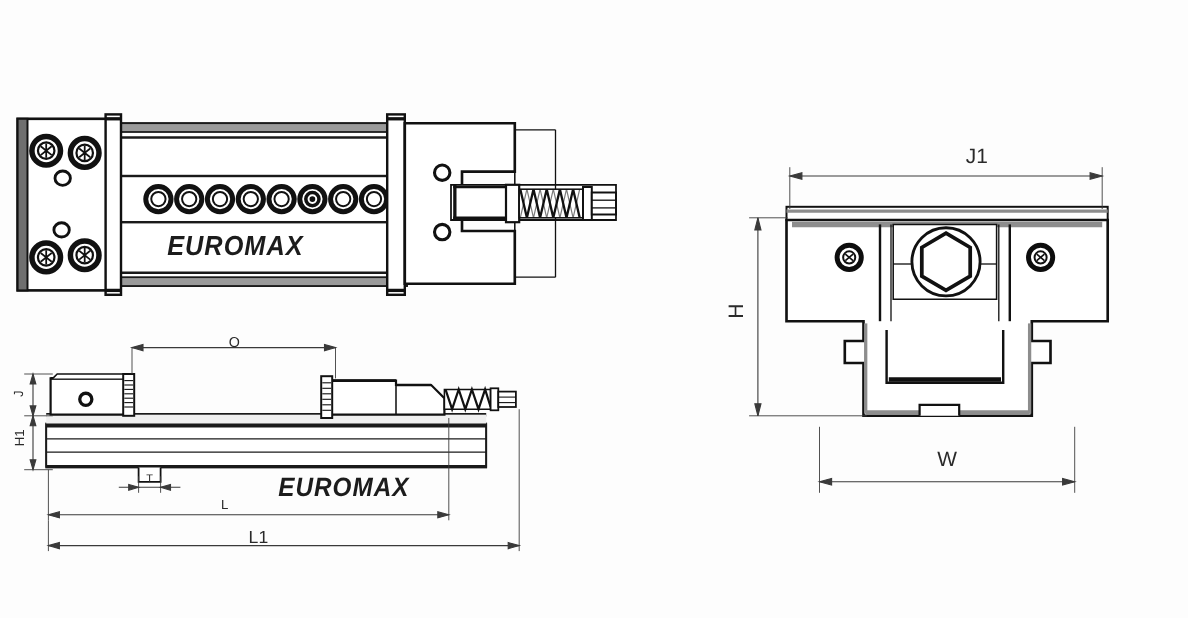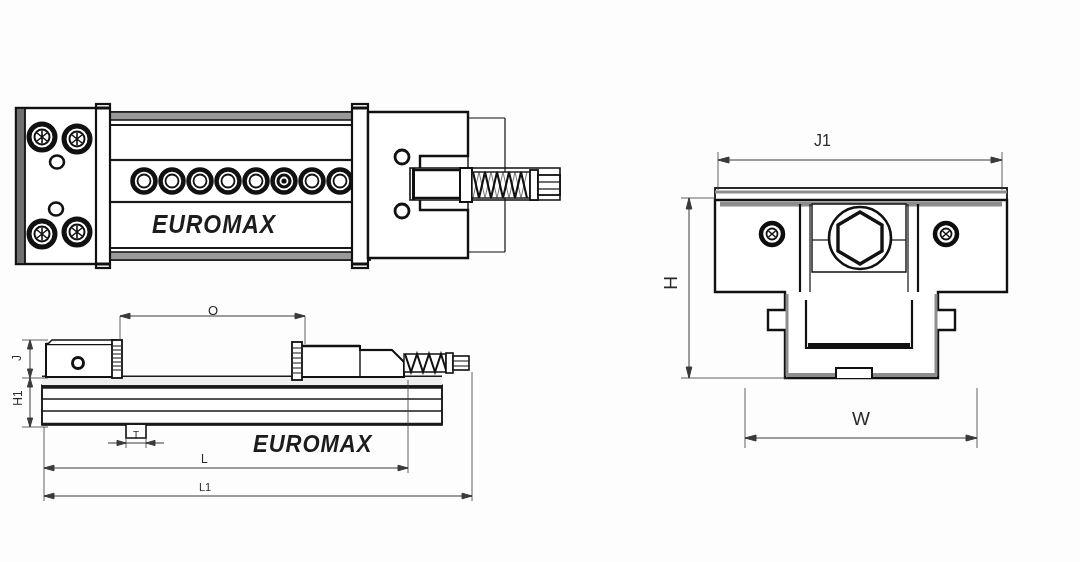--- a/index.html
+++ b/index.html
@@ -319,31 +319,31 @@
       <path d="M 977 438 L 966 435 L 966 441 Z"></path>
       <line x1="745" y1="388" x2="745" y2="448" stroke-width="0.8"></line>
       <line x1="977" y1="388" x2="977" y2="448" stroke-width="0.8"></line>
     </g>
   </g>
 </svg>
 
 <div class="brand b1">EUROMAX</div>
 <div class="brand b2">EUROMAX</div>
 
-<div class="dimlabel" style="left:814px;top:132px;font-size:16px;">J1</div>
+<div class="dimlabel" style="left:878px;top:132px;font-size:19px;">J1</div>
 
 <div class="dimlabel" style="left:664px;top:272px;font-size:19px;transform:rotate(-90deg);">H</div>
 
 <div class="dimlabel" style="left:852px;top:408px;font-size:19px;">W</div>
 
 <div class="dimlabel" style="left:208px;top:303px;font-size:13px;">O</div>
 
 <div class="dimlabel" style="left:14px;top:351px;font-size:12px;transform:rotate(-90deg);">J</div>
 
 <div class="dimlabel" style="left:10px;top:391px;font-size:12px;transform:rotate(-90deg);">H1</div>
 
 <div class="dimlabel" style="left:133px;top:430px;font-size:10px;">T</div>
 
 <div class="dimlabel" style="left:201px;top:452px;font-size:12px;">L</div>
 
-<div class="dimlabel" style="left:199px;top:481px;font-size:11px;">L1</div>
+<div class="dimlabel" style="left:226px;top:481px;font-size:16px;">L1</div>
 
 </div>
 
 </body></html>

